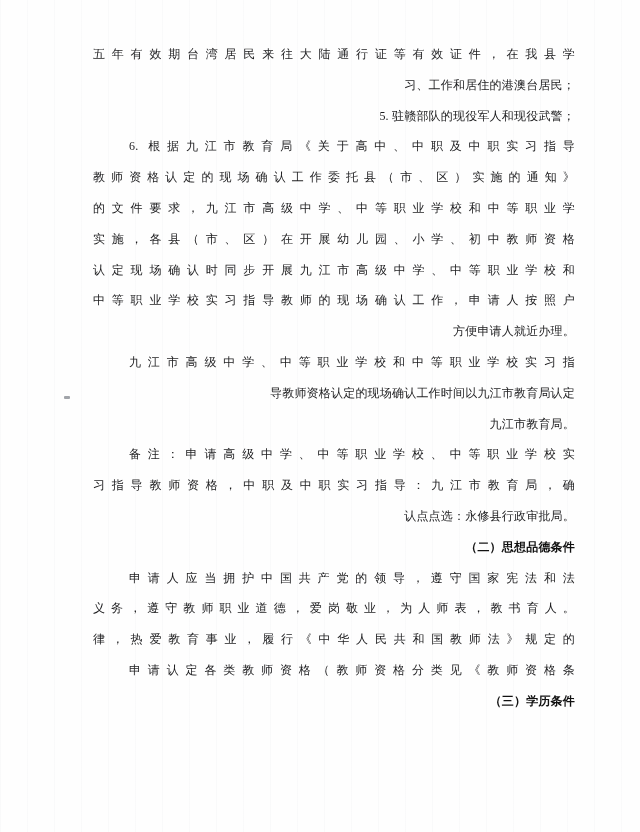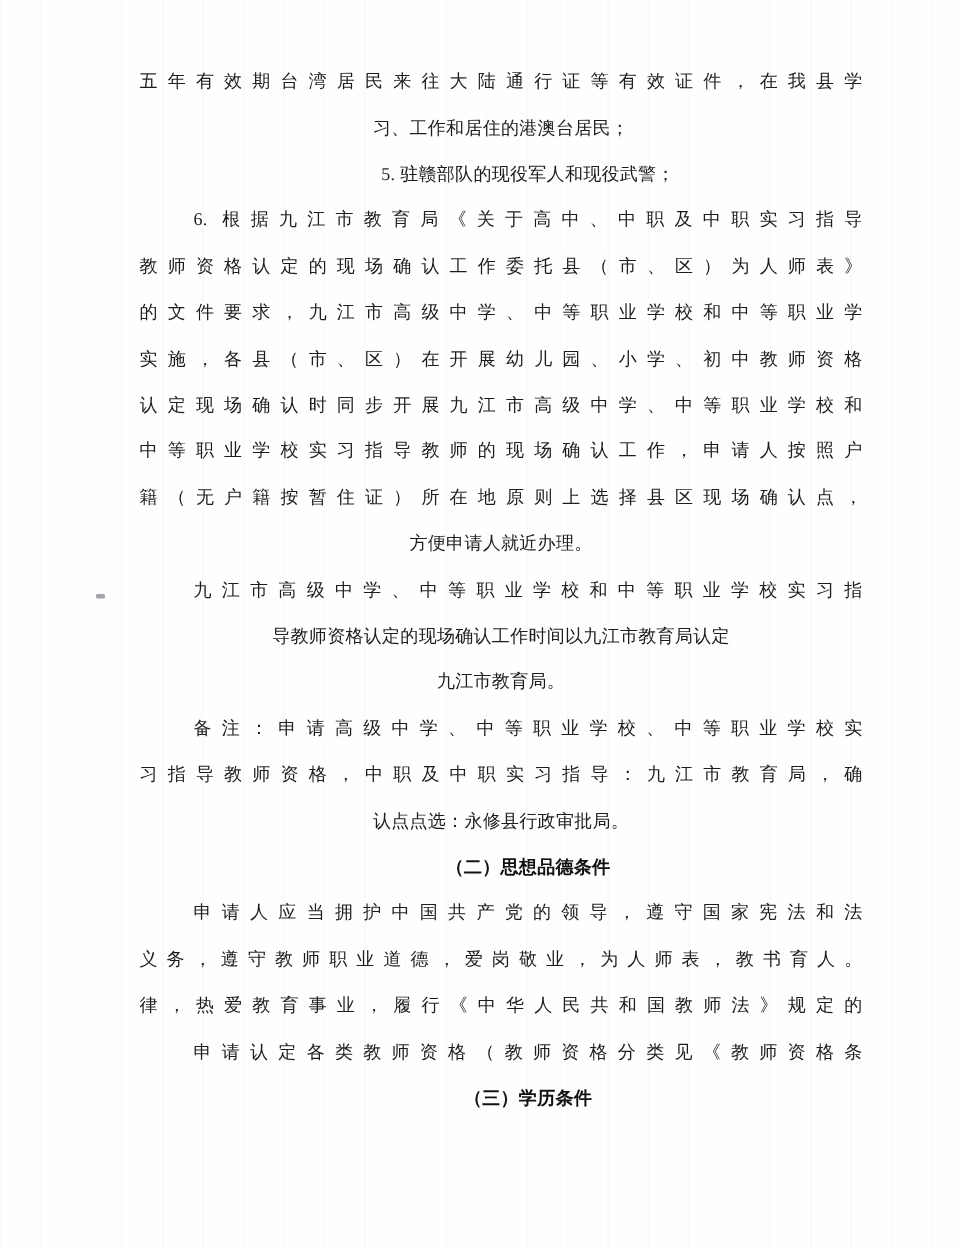--- a/index.html
+++ b/index.html
@@ -25,21 +25,21 @@
     width: 482px;
     font-family: "Liberation Serif", "DejaVu Serif", serif;
     font-size: 12px;
     line-height: 30.8px;
     color: #1d1d1f;
     letter-spacing: 0.2px;
   }
   .line {
     height: 30.8px;
     overflow: hidden;
-    text-align: center;
+    text-align: right;
   }
   .line.stretch {
     text-align: justify;
     text-align-last: justify;
     -moz-text-align-last: justify;
   }
   .line.indent {
     padding-left: 36px;
   }
   .line.bold {
@@ -59,26 +59,25 @@
 </style>
 </head>
 <body>
 
 <div class="page">
   <div class="content">
     <div class="line stretch">五年有效期台湾居民来往大陆通行证等有效证件，在我县学</div>
     <div class="line">习、工作和居住的港澳台居民；</div>
     <div class="line indent">5. 驻赣部队的现役军人和现役武警；</div>
     <div class="line indent stretch">6. 根据九江市教育局《关于高中、中职及中职实习指导</div>
-    <div class="line stretch">教师资格认定的现场确认工作委托县（市、区）为人师表》</div>
+    <div class="line stretch">教师资格认定的现场确认工作委托县（市、区）实施的通知》</div>
     <div class="line stretch">的文件要求，九江市高级中学、中等职业学校和中等职业学</div>
     <div class="line stretch">实施，各县（市、区）在开展幼儿园、小学、初中教师资格</div>
     <div class="line stretch">认定现场确认时同步开展九江市高级中学、中等职业学校和</div>
     <div class="line stretch">中等职业学校实习指导教师的现场确认工作，申请人按照户</div>
-    <div class="line stretch">籍（无户籍按暂住证）所在地原则上选择县区现场确认点，</div>
     <div class="line">方便申请人就近办理。</div>
     <div class="line indent stretch">九江市高级中学、中等职业学校和中等职业学校实习指</div>
     <div class="line">导教师资格认定的现场确认工作时间以九江市教育局认定</div>
     <div class="line">九江市教育局。</div>
     <div class="line indent stretch">备注：申请高级中学、中等职业学校、中等职业学校实</div>
     <div class="line stretch">习指导教师资格，中职及中职实习指导：九江市教育局，确</div>
     <div class="line">认点点选：永修县行政审批局。</div>
     <div class="line indent bold">（二）思想品德条件</div>
     <div class="line indent stretch">申请人应当拥护中国共产党的领导，遵守国家宪法和法</div>
     <div class="line stretch">义务，遵守教师职业道德，爱岗敬业，为人师表，教书育人。</div>

